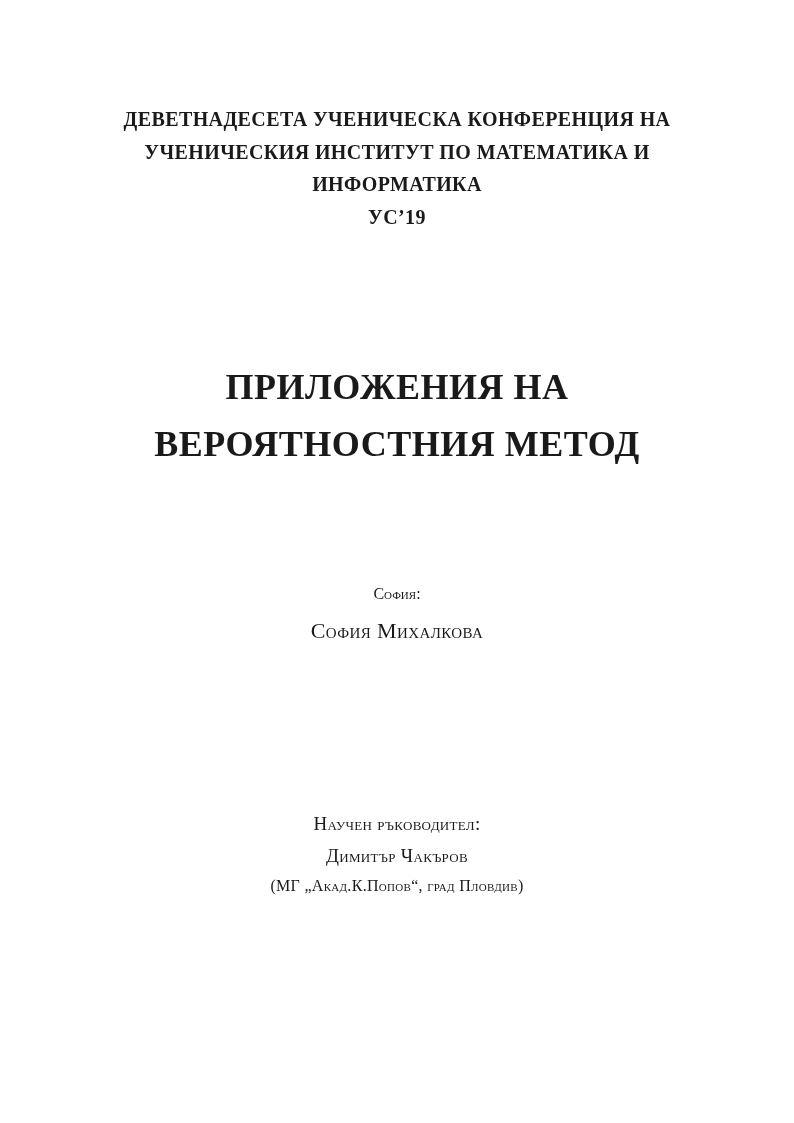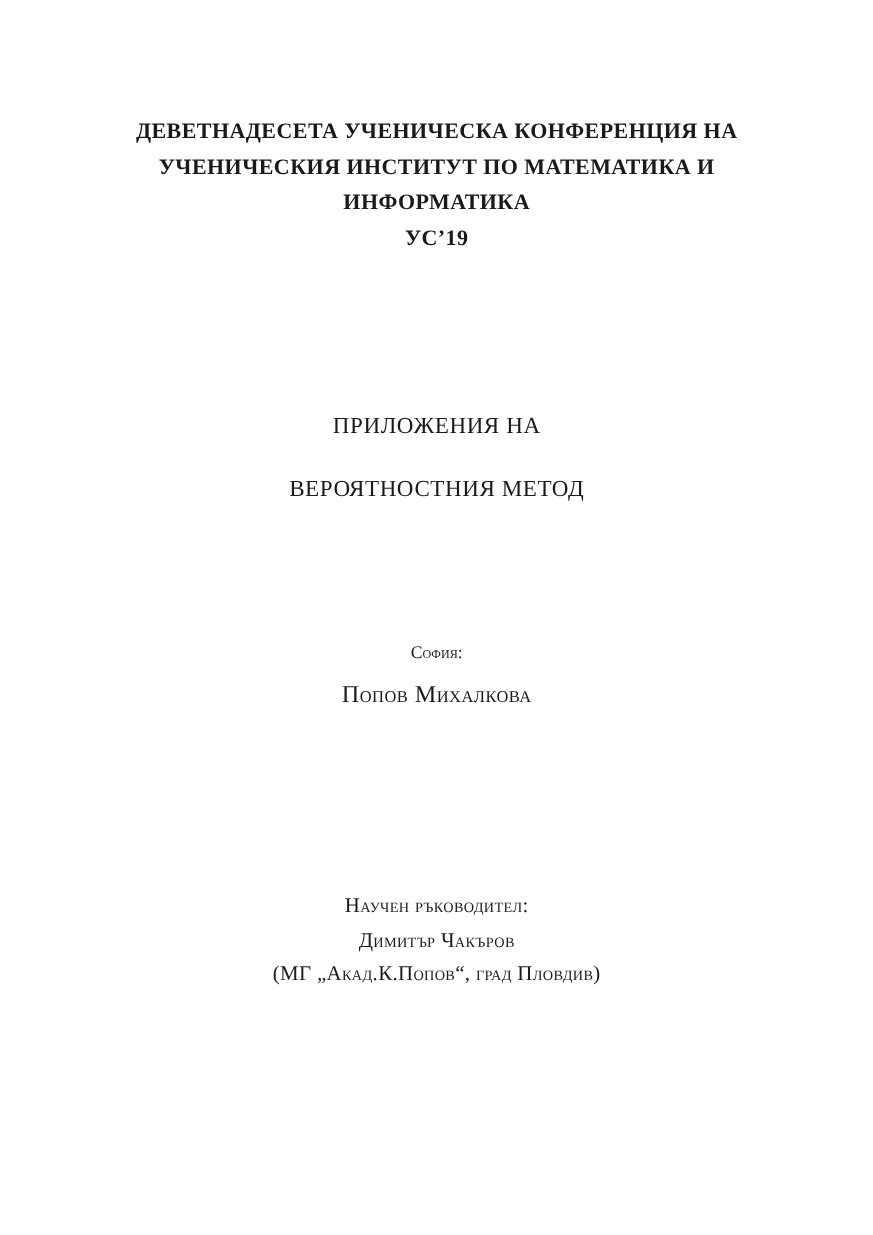--- a/index.html
+++ b/index.html
@@ -28,23 +28,23 @@
     font-weight: bold;
     font-size: 20px;
     line-height: 32.5px;
     letter-spacing: 0.4px;
   }
   .conference-edition {
     font-weight: bold;
   }
   .paper-title-block {
     top: 359px;
-    font-size: 21px;
+    font-size: 36px;
     line-height: 57px;
-    font-weight: normal;
+    font-weight: bold;
     letter-spacing: 0.5px;
   }
   .author-label {
     top: 584px;
     font-size: 16px;
     line-height: 20px;
     font-variant: small-caps;
   }
   .author-name {
     top: 617px;
@@ -69,21 +69,21 @@
   }
   .supervisor-name {
     top: 844px;
     font-size: 19px;
     line-height: 24px;
     font-variant: small-caps;
     letter-spacing: 0.3px;
   }
   .supervisor-affiliation {
     top: 874px;
-    font-size: 19px;
+    font-size: 16px;
     line-height: 24px;
     font-variant: small-caps;
     letter-spacing: 0.3px;
   }
 </style>
 </head>
 <body>
 
 <div class="page">
 
@@ -93,19 +93,19 @@
     <div>ИНФОРМАТИКА</div>
     <div class="conference-edition">УС’19</div>
   </div>
 
   <div class="centered-block paper-title-block">
     <div>ПРИЛОЖЕНИЯ НА</div>
     <div>ВЕРОЯТНОСТНИЯ МЕТОД</div>
   </div>
 
   <div class="centered-block author-label">София:</div>
-  <div class="centered-block author-name">Попов Михалкова</div>
+  <div class="centered-block author-name">София Михалкова</div>
 
   <div class="centered-block supervisor-name">Димитър Чакъров</div>
   <div class="centered-block supervisor-label">Научен ръководител:</div>
   <div class="centered-block supervisor-affiliation">(МГ „Акад.К.Попов“, град Пловдив)</div>
 
 </div>
 
 </body></html>

